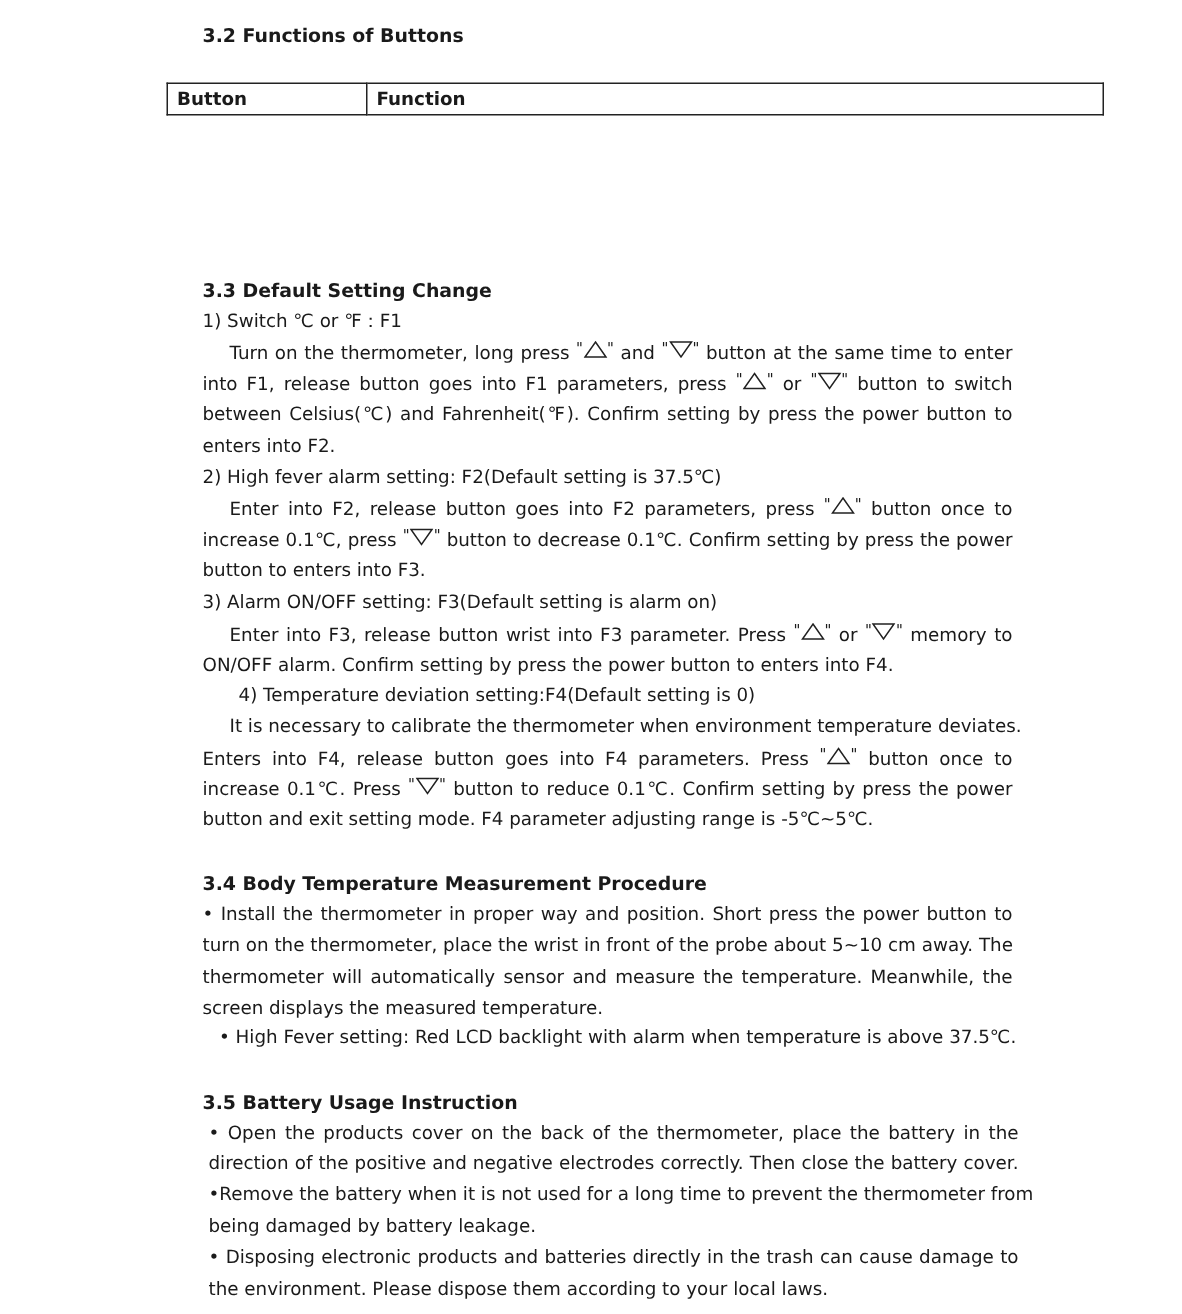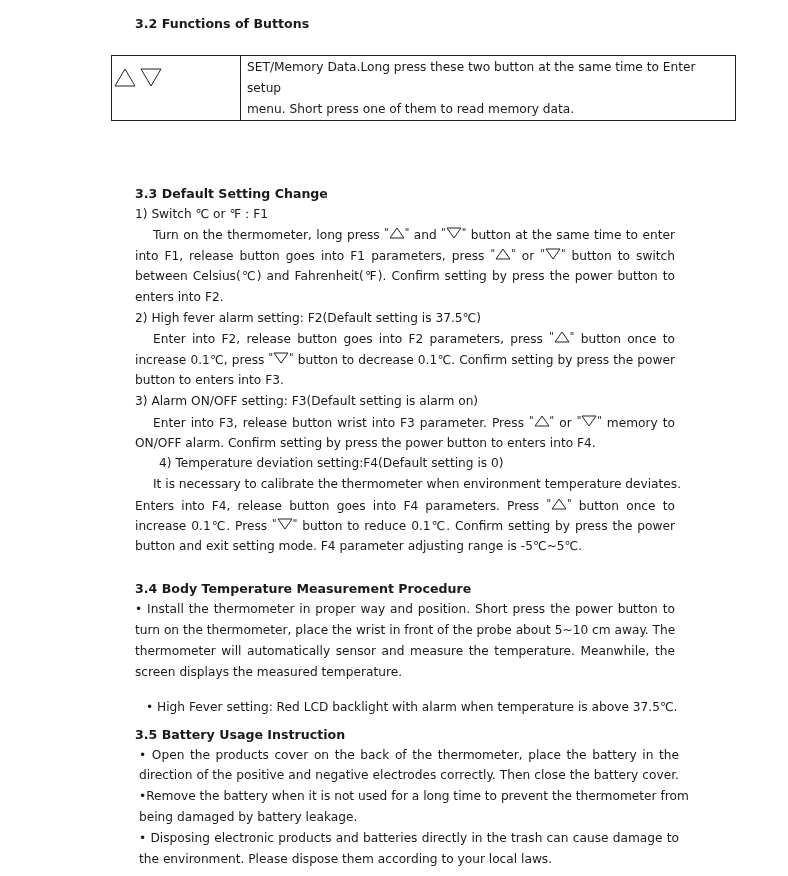--- a/index.html
+++ b/index.html
@@ -18,31 +18,23 @@
   .tri { display:inline-block; vertical-align:middle; }
   .q { font-size:10px; vertical-align:top; }
 </style>
 </head>
 <body>
 
 <div class="h" style="top:16px;">3.2 Functions of Buttons</div>
 
 <table>
   <tbody>
-  <tr class="row">
-    <td class="btncol sym">
-      <svg class="tri" width="48" height="22">
-        <polygon points="11,2 21,19 1,19" fill="none" stroke="#222" stroke-width="1"></polygon>
-        <polygon points="27,2 47,2 37,19" fill="none" stroke="#222" stroke-width="1"></polygon>
-      </svg>
-    </td>
-    <td class="txt">
-      <div>SET/Memory Data.Long press these two button at the same time to Enter setup</div>
-      <div>menu. Short press one of them to read memory data.</div>
-    </td>
+      <tr class="thead">
+    <td class="btncol">Button</td>
+    <td>Function</td>
   </tr>
 </tbody>
   </table>
 
 <div class="h" style="top:186px;">3.3 Default Setting Change</div>
 <div class="line" style="top:206px;">1) Switch  ℃  or  ℉：F1</div>
 <div class="line just ind" style="top:227px;">
   <span>Turn on the thermometer, long press </span><span class="q">"</span><svg width="16" height="12">
       <polygon points="8,1 15,11 1,11" fill="none" stroke="#222"></polygon>
     </svg><span class="q">"</span><span> and </span><span class="q">"</span><svg width="16" height="12">
@@ -94,21 +86,21 @@
       <polygon points="1,1 15,1 8,11" fill="none" stroke="#222"></polygon>
     </svg><span class="q">"</span><span> button to reduce 0.1℃. Confirm setting by press the power</span>
 </div>
 <div class="line" style="top:539px;">button and exit setting mode. F4 parameter adjusting range is -5℃~5℃.</div>
 
 <div class="h" style="top:581px;">3.4 Body Temperature Measurement Procedure</div>
 <div class="line just" style="top:602px;">• Install the thermometer in proper way and position. Short press the power button to</div>
 <div class="line just" style="top:623px;">turn on the thermometer,  place the wrist in front of the probe about 5~10 cm away. The</div>
 <div class="line just" style="top:644px;">thermometer will automatically sensor and measure the temperature. Meanwhile, the</div>
 <div class="line" style="top:665px;">screen displays the measured temperature.</div>
-<div class="line" style="top:700px; left:146px;">• High Fever setting: Red LCD backlight with alarm when temperature is above 37.5℃.</div>
+<div class="line" style="top:684px; left:146px;">• High Fever setting: Red LCD backlight with alarm when temperature is above 37.5℃.</div>
 
 <div class="h" style="top:727px;">3.5 Battery Usage Instruction</div>
 <div class="line just" style="top:748px; left:139px;">• Open the products cover on the back of the thermometer, place the battery in the</div>
 <div class="line just" style="top:768px; left:139px;">direction of the positive and negative electrodes correctly. Then close the battery cover.</div>
 <div class="line just" style="top:789px; left:139px;">•Remove the battery when it is not used for a long time to prevent the thermometer from</div>
 <div class="line" style="top:810px; left:139px;">being damaged by battery leakage.</div>
 <div class="line just" style="top:831px; left:139px;">• Disposing electronic products and batteries directly in the trash can cause damage to</div>
 <div class="line" style="top:852px; left:139px;">the environment. Please dispose them according to your local laws.</div>
 
 </body></html>

